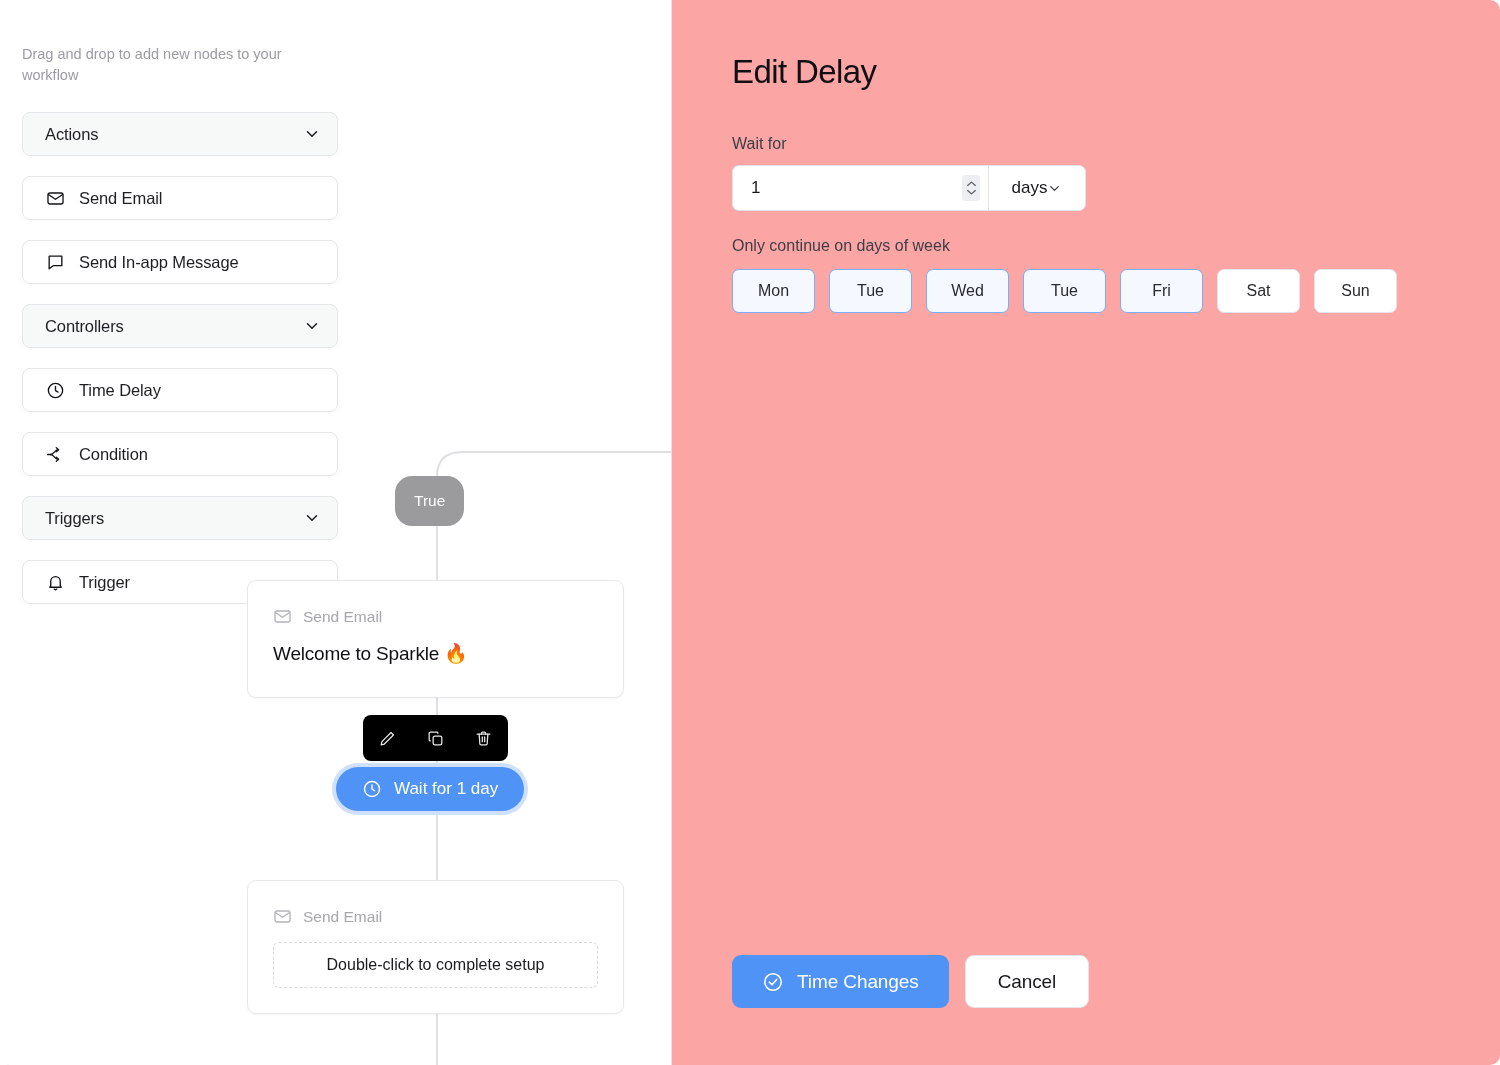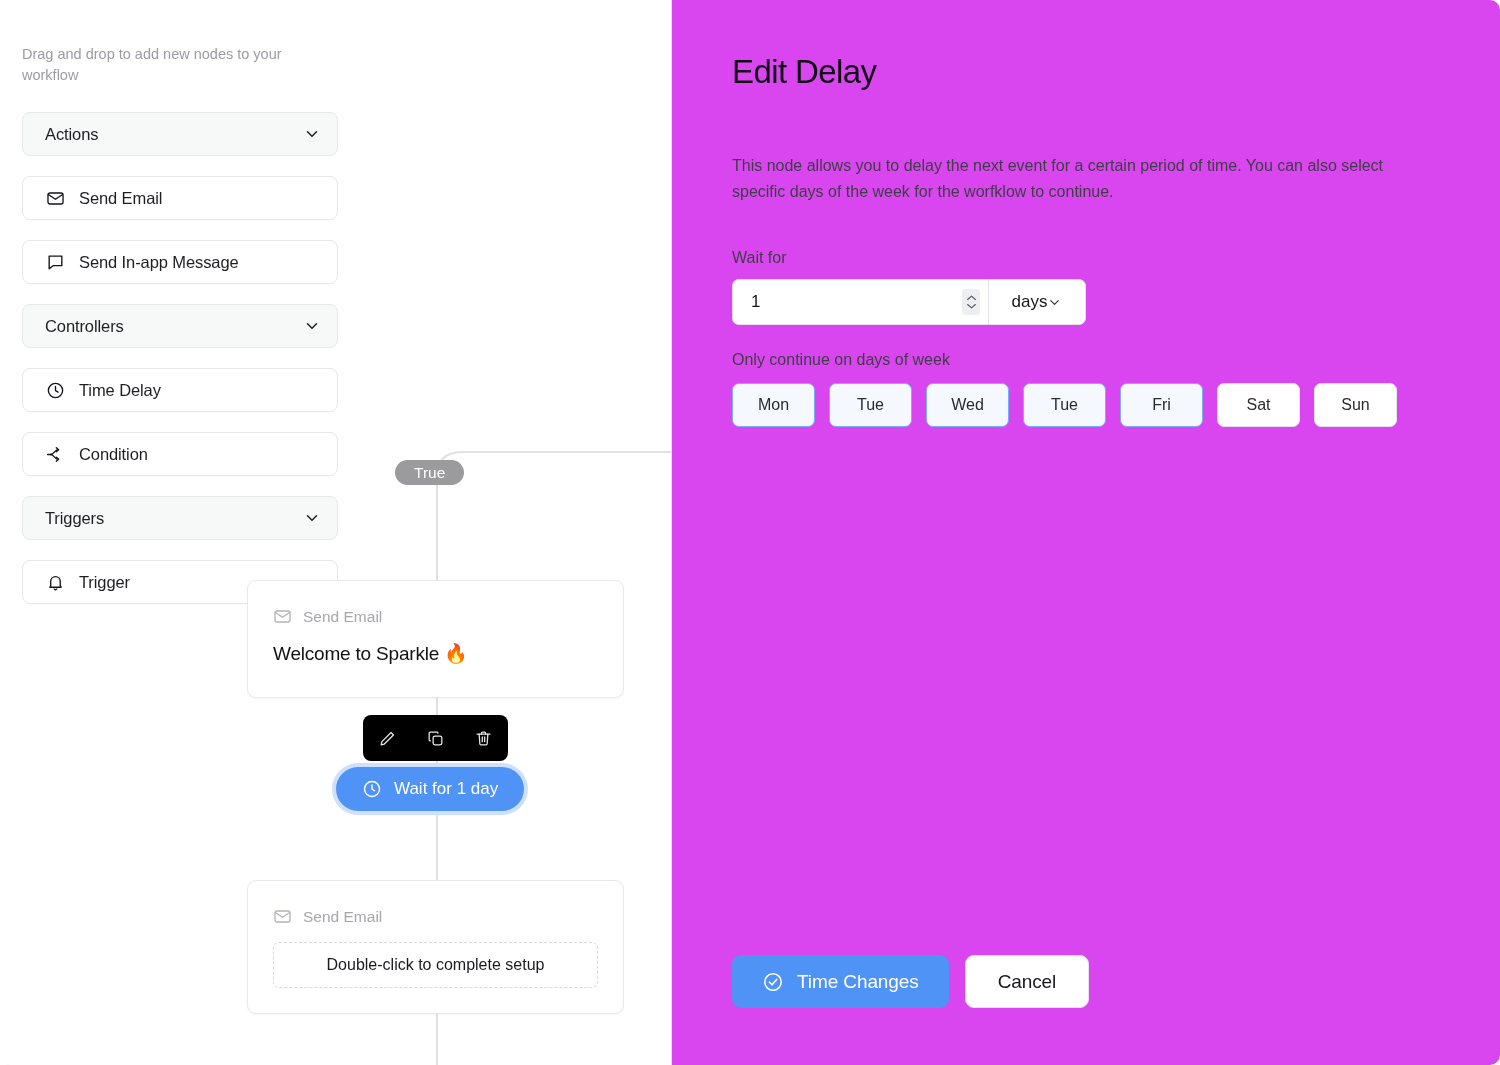--- a/index.html
+++ b/index.html
@@ -79,22 +79,22 @@
   .pal-item { padding-left: 22px; gap: 14px; }
   .pal-item-label { font-size: 16.5px; color: #1f1f23; letter-spacing: -0.1px; }
   .pal-icon { width: 20px; height: 20px; display: flex; align-items: center; justify-content: center; color: #141418; }
   .chev { width: 18px; height: 18px; color: #1f1f23; display: flex; }
 
   
   .edge { position: absolute; z-index: 1; pointer-events: none; }
   .edge svg { display: block; }
 
   .true-badge {
-    position: absolute; left: 395px; top: 460px;
-    height: 25px; padding: 12px 19px;
+    position: absolute; left: 395px; top: 476px;
+    height: 50px; padding: 12px 19px;
     background: #9b9b9e; color: #ffffff;
     border-radius: 17px;
     display: flex; align-items: center; justify-content: center;
     font-size: 15.5px; z-index: 4;
   }
 
   
   .node {
     position: absolute; left: 247px; width: 377px;
     background: #ffffff;
@@ -138,21 +138,21 @@
     font-size: 17px;
     box-shadow: 0 0 0 4px #cfe0fd;
     z-index: 6;
   }
   .delay-pill .pill-icon { width: 20px; height: 20px; display: flex; }
 
   
   .panel {
     flex: 1 1 auto;
     position: relative;
-    background: #d946ef;
+    background: #fca5a5;
     padding: 48px 60px 0 60px;
   }
   .panel-title {
     font-size: 33px; font-weight: 400; color: #101014;
     letter-spacing: -0.6px; margin: 5px 0 0 0;
   }
   .panel-desc {
     margin: 62px 0 0 0;
     font-size: 16px; line-height: 26px; color: #3e3e46;
     max-width: 690px;
@@ -381,21 +381,20 @@
         <span class="node-head-label">Send Email</span>
       </div>
       <div class="node-placeholder">Double-click to complete setup</div>
     </div>
 
     <div class="canvas-divider"></div>
   </div>
 
   <div class="panel">
     <h1 class="panel-title">Edit Delay</h1>
-    <p class="panel-desc">This node allows you to delay the next event for a certain period of time. You can also select specific days of the week for the worfklow to continue.</p>
 
     <div class="field-label">Wait for</div>
 
     <div class="wait-row">
       <div class="num-wrap">
         <input class="num-input" type="text" value="1" style="">
         <span class="spinner">
           <svg viewBox="0 0 12 7" width="11" height="6" fill="none" stroke="currentColor" stroke-width="1.4" stroke-linecap="round" stroke-linejoin="round">
               <polyline points="1.5 5.2 6 1.3 10.5 5.2"></polyline>
             </svg>

